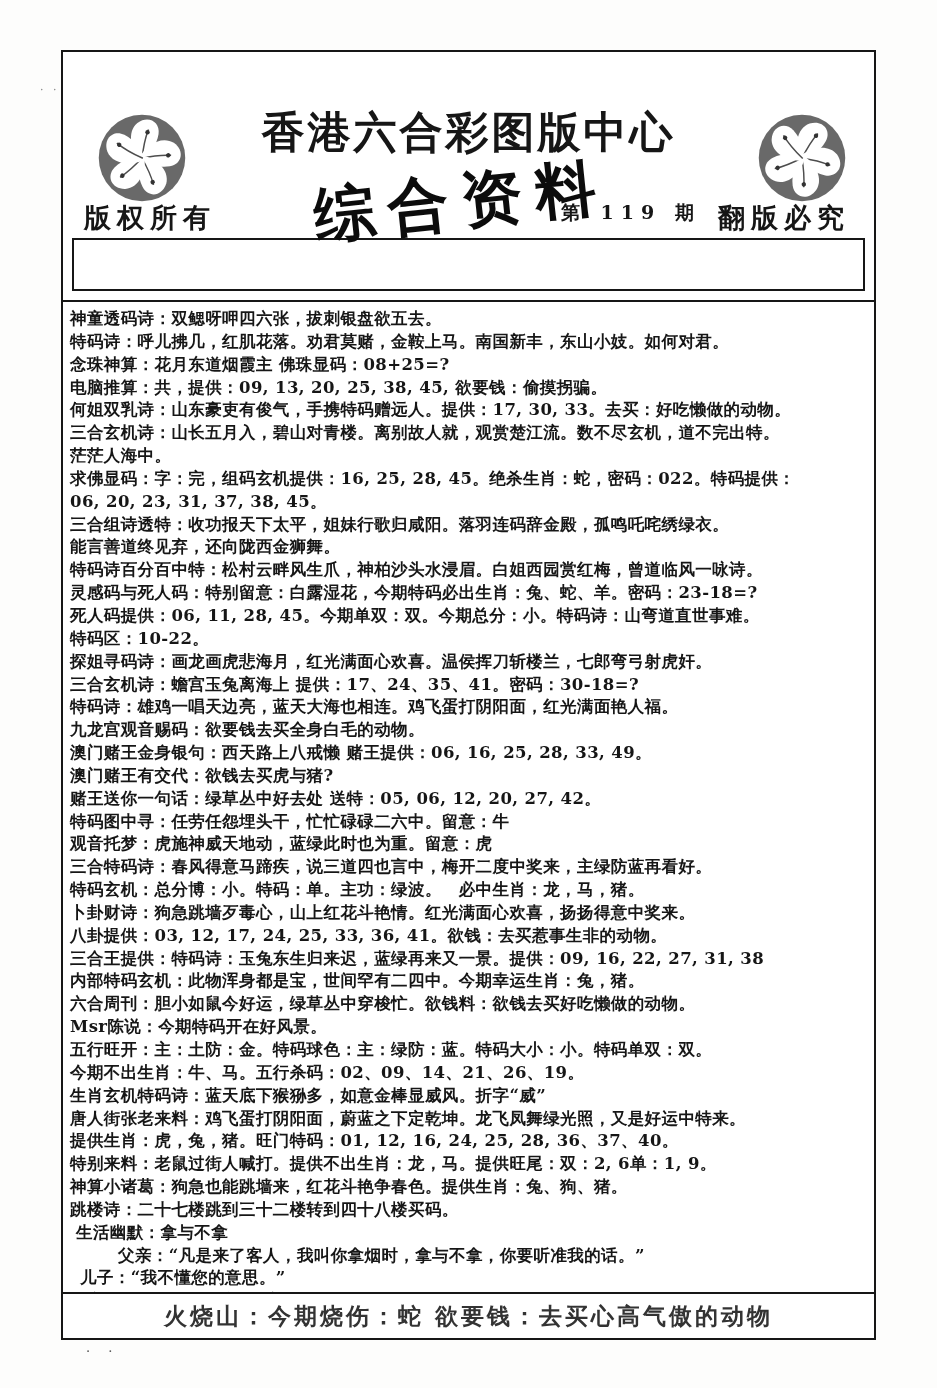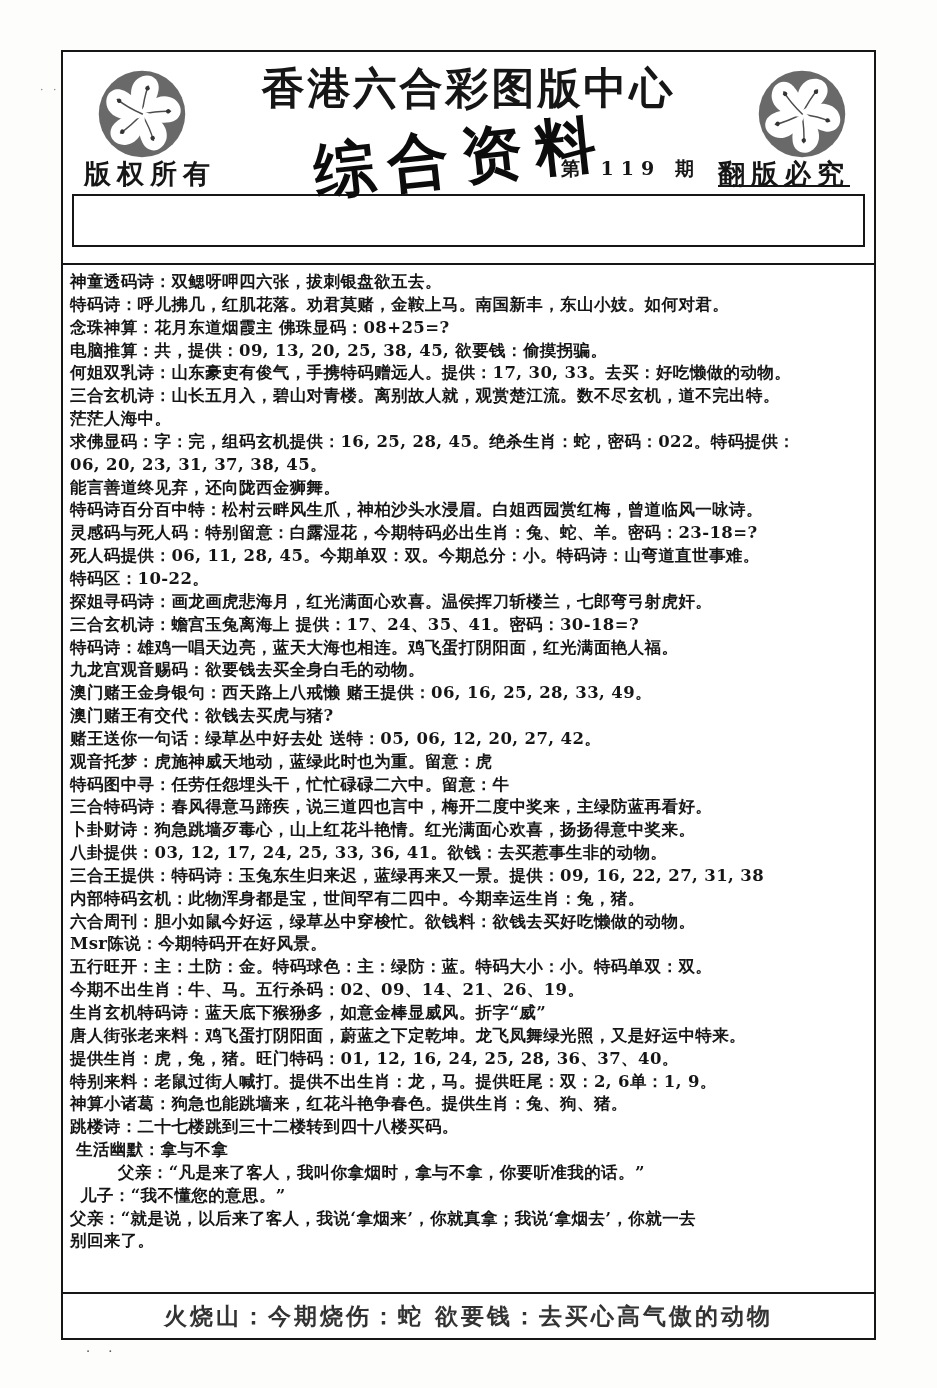--- a/index.html
+++ b/index.html
@@ -1,40 +1,40 @@
 <!DOCTYPE html>
 <html style="--ink: #161616; --paper: #fdfdfc; --banner_ink: #333333; --logo_gray: #696969;"><head>
 <meta charset="utf-8">
 <style>
   html,body{margin:0;padding:0;}
   body{background:#e9e9e6;font-family:"DejaVu Serif","Liberation Serif",serif;}
   .page{position:relative;width:937px;height:1388px;background:var(--paper,#fdfdfc);overflow:hidden;}
   .sheet{position:absolute;left:61px;top:50px;width:811px;height:1286px;border:2px solid var(--ink,#1a1a1a);
          background:#fff;display:flex;flex-direction:column;box-sizing:content-box;}
   
-  .header{position:relative;height:142px;flex:none;}
+  .header{position:relative;height:142px;flex:none;margin-top:44px;}
   .logo{position:absolute;width:92px;height:92px;top:16px;}
   .logo.left{left:33px;}
   .logo.right{right:26px;}
   .logo svg{width:100%;height:100%;display:block;}
   .logo .disc{fill:var(--logo_gray,#696969);}
   .logo .petal{fill:#fff;}
   .logo .stamen{stroke:#4d4d4d;stroke-width:1.6;fill:none;}
   .logo .pip{fill:#333;}
   .org{position:absolute;top:8px;left:120px;right:120px;text-align:center;
        font-size:43px;font-weight:bold;letter-spacing:3px;color:var(--ink,#111);white-space:nowrap;}
   .main-title{position:absolute;top:58px;left:250px;width:430px;font-size:61px;font-weight:bold;
               letter-spacing:13px;transform:rotate(-6deg);color:#0c0c0c;white-space:nowrap;}
   .issue{position:absolute;top:104px;left:498px;font-size:19px;font-weight:bold;letter-spacing:7px;color:var(--ink,#111);}
   .stamp-left{position:absolute;top:104px;left:21px;font-size:27px;font-weight:bold;letter-spacing:6px;color:var(--ink,#111);}
-  .stamp-right{position:absolute;top:104px;right:24px;font-size:27px;font-weight:bold;letter-spacing:6px;color:var(--ink,#111);text-decoration:underline;}
+  .stamp-right{position:absolute;top:104px;right:24px;font-size:27px;font-weight:bold;letter-spacing:6px;color:var(--ink,#111);}
   
   .blank-box{flex:none;height:49px;margin:0 9px;border:2px solid var(--ink,#1a1a1a);background:#fff;}
   
-  .text-area{flex:1;margin-top:16px;border-top:2px solid var(--ink,#1a1a1a);padding:6px 4px 0 7px;overflow:hidden;}
+  .text-area{flex:1;margin-top:9px;border-top:2px solid var(--ink,#1a1a1a);padding:6px 4px 0 7px;overflow:hidden;}
   .line{font-size:16.5px;line-height:22.85px;font-weight:bold;color:var(--ink,#161616);
         letter-spacing:0.4px;white-space:nowrap;}
   
   .banner{flex:none;height:44px;border-top:2px solid var(--ink,#1a1a1a);display:flex;align-items:center;
           justify-content:center;font-size:23px;font-weight:bold;letter-spacing:3px;color:var(--banner_ink,#333);white-space:nowrap;}
   
   .dot-tl{position:absolute;left:40px;top:84px;color:#8a8a8a;font-size:11px;letter-spacing:3px;}
   .dot-bl{position:absolute;left:86px;top:1344px;color:#555;font-size:13px;letter-spacing:7px;}
 </style>
 </head>
@@ -121,35 +121,37 @@
     <div class="text-area">
         <div class="line">神童透码诗：双鳃呀呷四六张，拔刺银盘欲五去。</div>
         <div class="line">特码诗：呼儿拂几，红肌花落。劝君莫赌，金鞍上马。南国新丰，东山小妓。如何对君。</div>
         <div class="line">念珠神算：花月东道烟霞主 佛珠显码：08+25=?</div>
         <div class="line">电脑推算：共，提供：09, 13, 20, 25, 38, 45, 欲要钱：偷摸拐骗。</div>
         <div class="line">何姐双乳诗：山东豪吏有俊气，手携特码赠远人。提供：17, 30, 33。去买：好吃懒做的动物。</div>
         <div class="line">三合玄机诗：山长五月入，碧山对青楼。离别故人就，观赏楚江流。数不尽玄机，道不完出特。</div>
         <div class="line">茫茫人海中。</div>
         <div class="line">求佛显码：字：完，组码玄机提供：16, 25, 28, 45。绝杀生肖：蛇，密码：022。特码提供：</div>
         <div class="line">06, 20, 23, 31, 37, 38, 45。</div>
+        <div class="line">三合组诗透特：收功报天下太平，姐妹行歌归咸阳。落羽连码辞金殿，孤鸣吒咤绣绿衣。</div>
         <div class="line">能言善道终见弃，还向陇西金狮舞。</div>
         <div class="line">特码诗百分百中特：松村云畔风生爪，神柏沙头水浸眉。白姐西园赏红梅，曾道临风一咏诗。</div>
         <div class="line">灵感码与死人码：特别留意：白露湿花，今期特码必出生肖：兔、蛇、羊。密码：23-18=?</div>
         <div class="line">死人码提供：06, 11, 28, 45。今期单双：双。今期总分：小。特码诗：山弯道直世事难。</div>
         <div class="line">特码区：10-22。</div>
         <div class="line">探姐寻码诗：画龙画虎悲海月，红光满面心欢喜。温侯挥刀斩楼兰，七郎弯弓射虎奸。</div>
         <div class="line">三合玄机诗：蟾宫玉兔离海上 提供：17、24、35、41。密码：30-18=?</div>
         <div class="line">特码诗：雄鸡一唱天边亮，蓝天大海也相连。鸡飞蛋打阴阳面，红光满面艳人福。</div>
         <div class="line">九龙宫观音赐码：欲要钱去买全身白毛的动物。</div>
         <div class="line">澳门赌王金身银句：西天路上八戒懒 赌王提供：06, 16, 25, 28, 33, 49。</div>
         <div class="line">澳门赌王有交代：欲钱去买虎与猪?</div>
         <div class="line">赌王送你一句话：绿草丛中好去处 送特：05, 06, 12, 20, 27, 42。</div>
+        <div class="line">特码图中寻：任劳任怨埋头干，忙忙碌碌二六中。留意：牛</div>
         <div class="line">观音托梦：虎施神威天地动，蓝绿此时也为重。留意：虎</div>
-        <div class="line">特码图中寻：任劳任怨埋头干，忙忙碌碌二六中。留意：牛</div>
         <div class="line">三合特码诗：春风得意马蹄疾，说三道四也言中，梅开二度中奖来，主绿防蓝再看好。</div>
+        <div class="line">特码玄机：总分博：小。特码：单。主功：绿波。　必中生肖：龙，马，猪。</div>
         <div class="line">卜卦财诗：狗急跳墙歹毒心，山上红花斗艳情。红光满面心欢喜，扬扬得意中奖来。</div>
         <div class="line">八卦提供：03, 12, 17, 24, 25, 33, 36, 41。欲钱：去买惹事生非的动物。</div>
         <div class="line">三合王提供：特码诗：玉兔东生归来迟，蓝绿再来又一景。提供：09, 16, 22, 27, 31, 38</div>
         <div class="line">内部特码玄机：此物浑身都是宝，世间罕有二四中。今期幸运生肖：兔，猪。</div>
         <div class="line">六合周刊：胆小如鼠今好运，绿草丛中穿梭忙。欲钱料：欲钱去买好吃懒做的动物。</div>
         <div class="line">Msr陈说：今期特码开在好风景。</div>
         <div class="line">五行旺开：主：土防：金。特码球色：主：绿防：蓝。特码大小：小。特码单双：双。</div>
         <div class="line">今期不出生肖：牛、马。五行杀码：02、09、14、21、26、19。</div>
         <div class="line">生肖玄机特码诗：蓝天底下猴狲多，如意金棒显威风。折字“威”</div>
         <div class="line">唐人街张老来料：鸡飞蛋打阴阳面，蔚蓝之下定乾坤。龙飞凤舞绿光照，又是好运中特来。</div>

